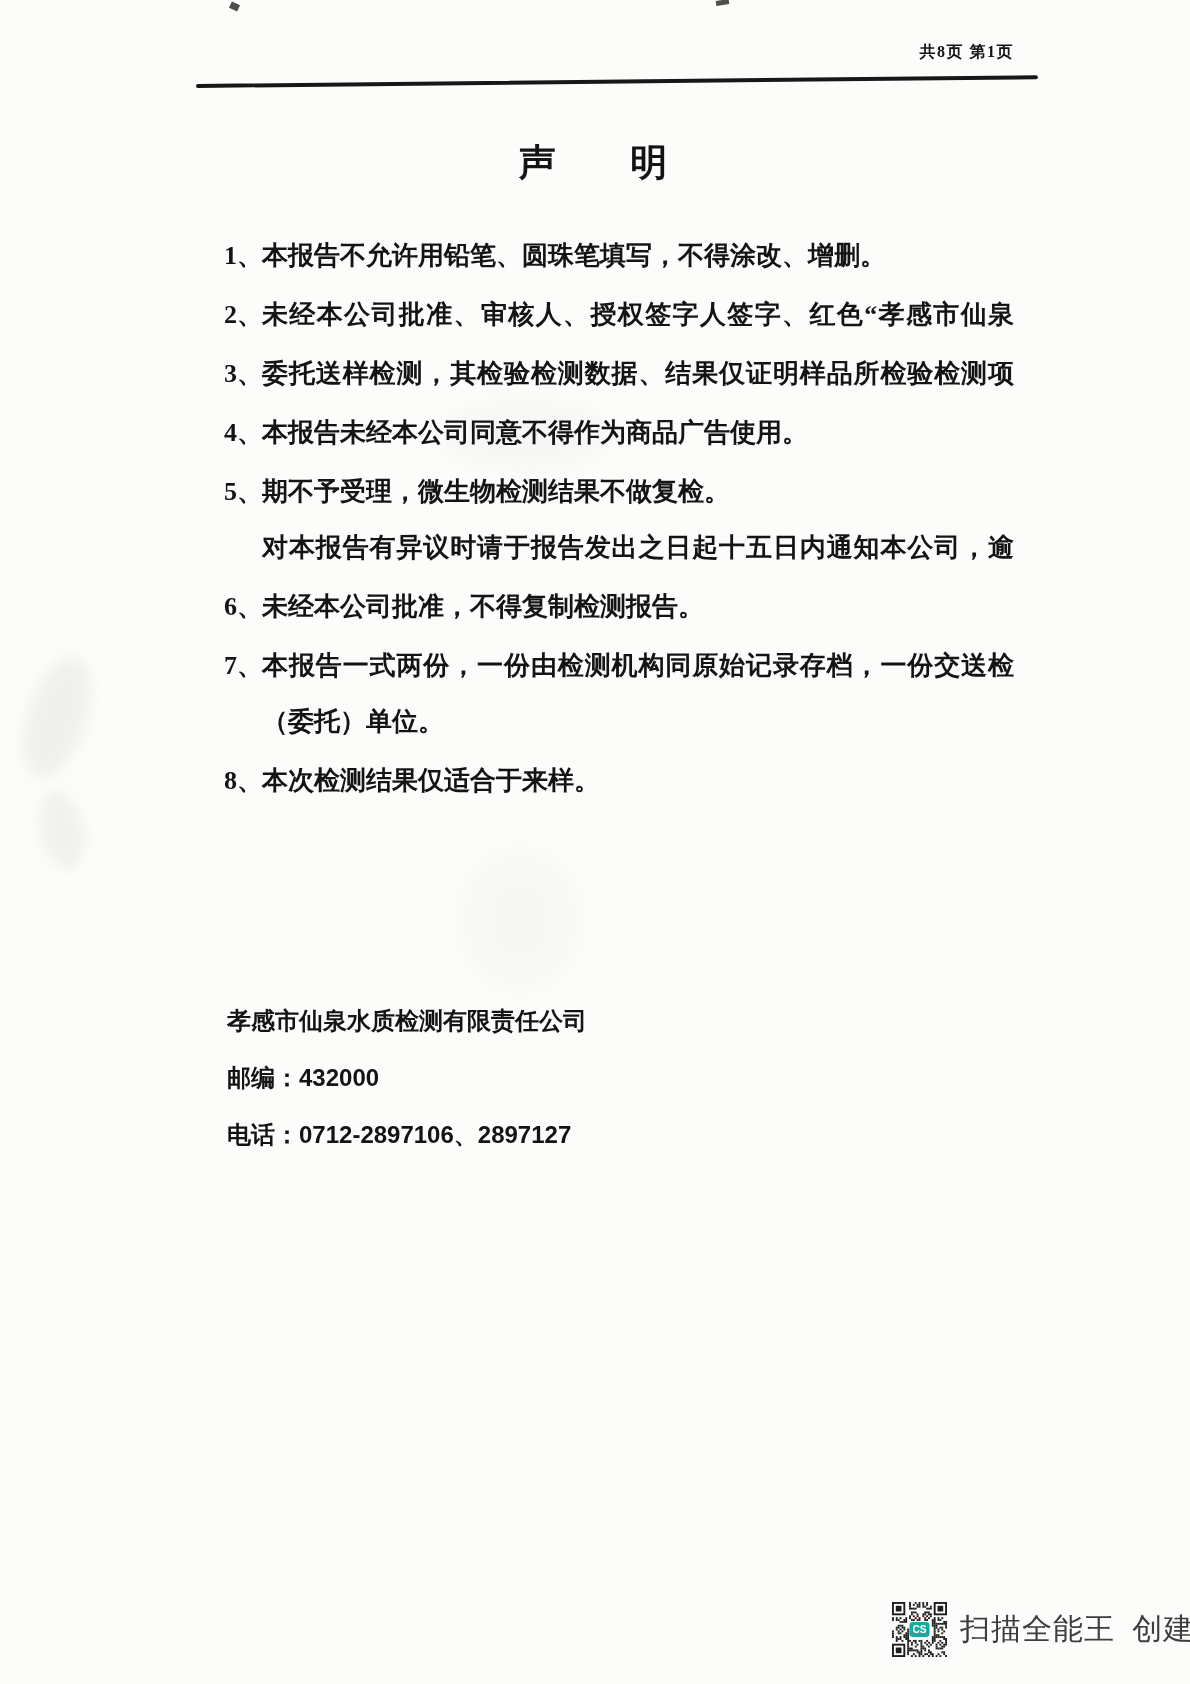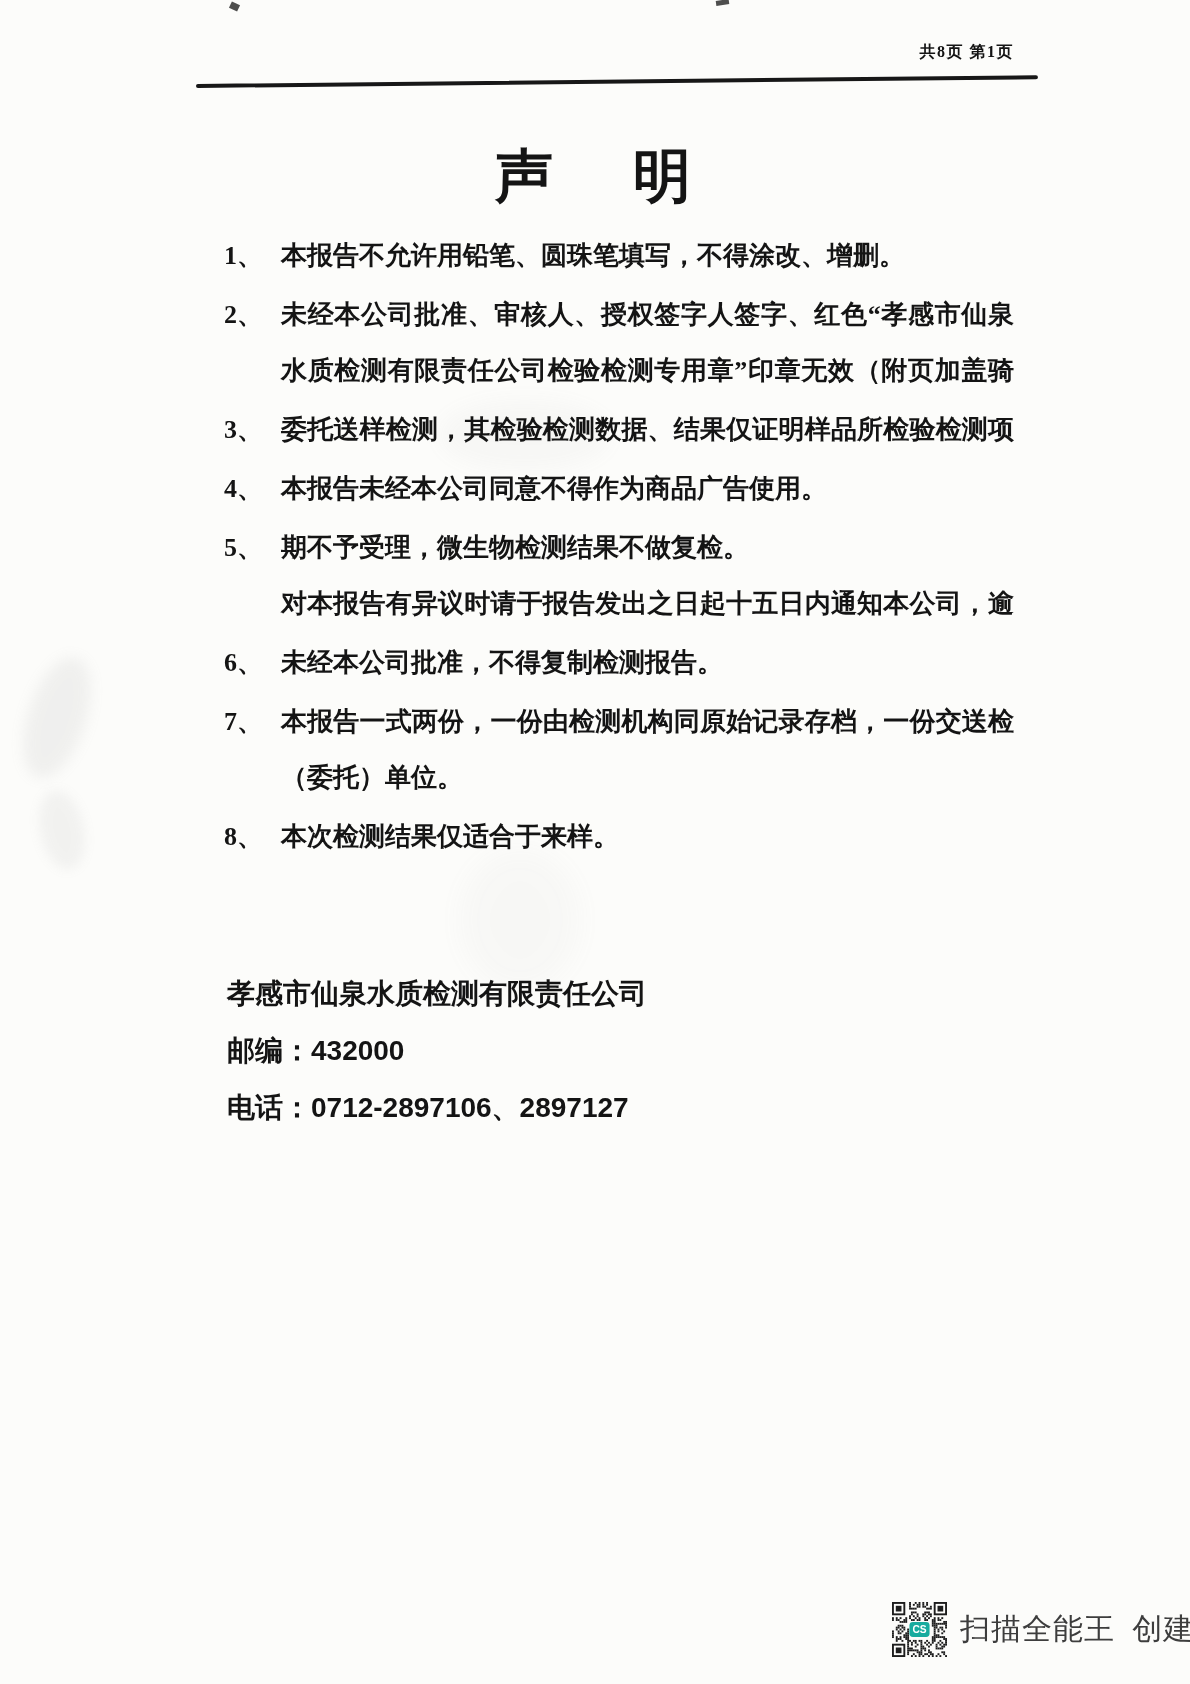--- a/index.html
+++ b/index.html
@@ -30,38 +30,38 @@
   .rule {
     position:absolute; left:196px; top:84px;
     width:842px; height:4px; background:#171717;
     transform:rotate(-0.6deg); transform-origin:left center;
     border-radius:2px;
   }
   .doc-title {
     position:absolute; top:138px; left:0; width:100%;
     text-align:center;
     font-family:"Liberation Sans","DejaVu Sans",sans-serif;
-    font-size:58px; font-weight:bold;
+    font-size:37px; font-weight:bold;
     word-spacing:56px; letter-spacing:4px;
   }
 
   .statements {
     position:absolute; top:228px; left:224px; width:790px;
     font-size:26px; font-weight:bold;
   }
   .item { display:flex; margin-bottom:3px; }
   .item-num { flex:none; width:38px; line-height:56px; }
-  .item-lines { flex:1; min-width:0;margin-left:19px; }
+  .item-lines { flex:1; min-width:0; }
   .item-line { line-height:56px; }
   .item-line.justify { text-align:justify; text-align-last:justify; }
 
   .company {
-    position:absolute; top:965px; left:227px;
+    position:absolute; top:992px; left:227px;
     font-family:"Liberation Sans","DejaVu Sans",sans-serif;
-    font-weight:bold; font-size:28px;
+    font-weight:bold; font-size:24px;
   }
   .company .c-line { line-height:57px; white-space:nowrap; }
 
   .scan-footer {
     position:absolute; left:892px; top:1602px;
     display:flex; align-items:center; gap:13px;
   }
   .qr { width:55px; height:55px; display:block; }
   .scan-label {
     font-family:"Liberation Sans","DejaVu Sans",sans-serif;
@@ -88,21 +88,20 @@
     <div class="item">
       <div class="item-num">1、</div>
       <div class="item-lines">
         <div class="item-line">本报告不允许用铅笔、圆珠笔填写，不得涂改、增删。</div>
       </div>
     </div>
     <div class="item">
       <div class="item-num">2、</div>
       <div class="item-lines">
         <div class="item-line justify">未经本公司批准、审核人、授权签字人签字、红色“孝感市仙泉</div>
-        <div class="item-line justify">水质检测有限责任公司检验检测专用章”印章无效（附页加盖骑</div>
       </div>
     </div>
     <div class="item">
       <div class="item-num">3、</div>
       <div class="item-lines">
         <div class="item-line justify">委托送样检测，其检验检测数据、结果仅证明样品所检验检测项</div>
       </div>
     </div>
     <div class="item">
       <div class="item-num">4、</div>

